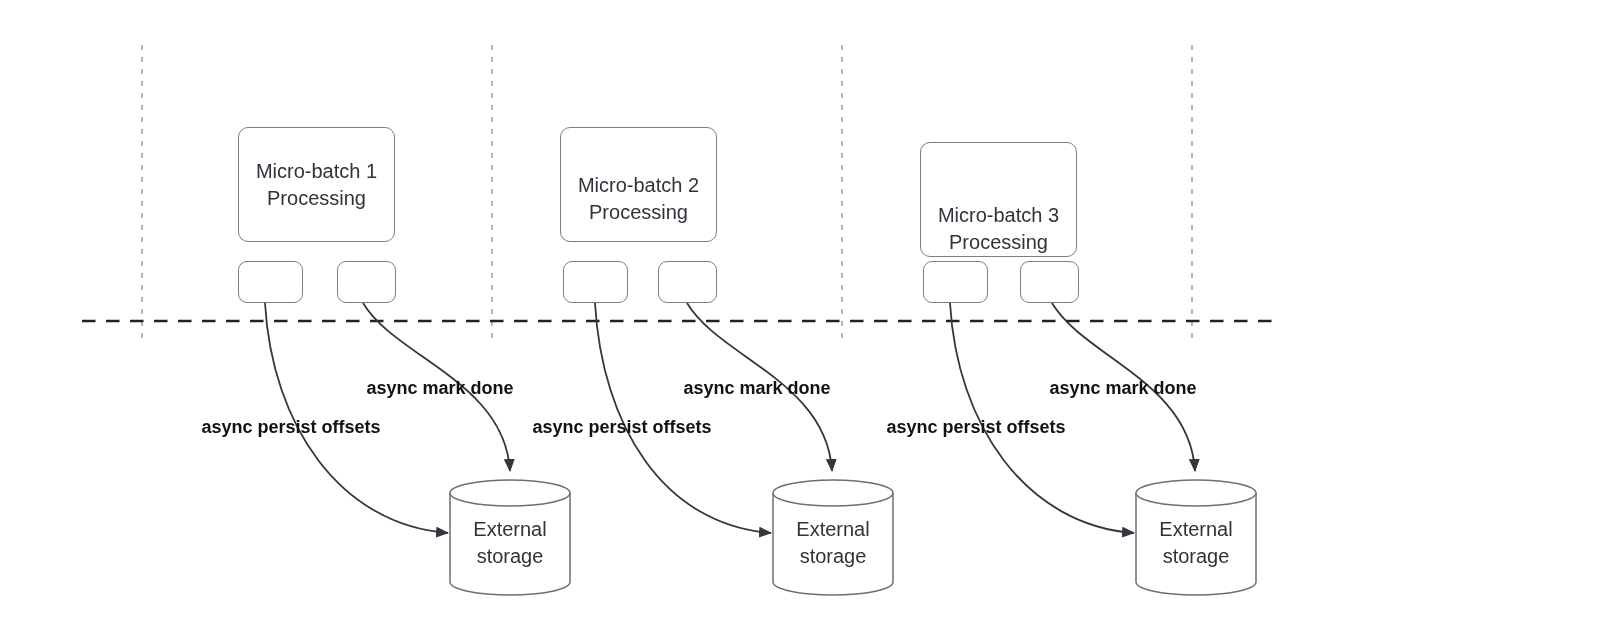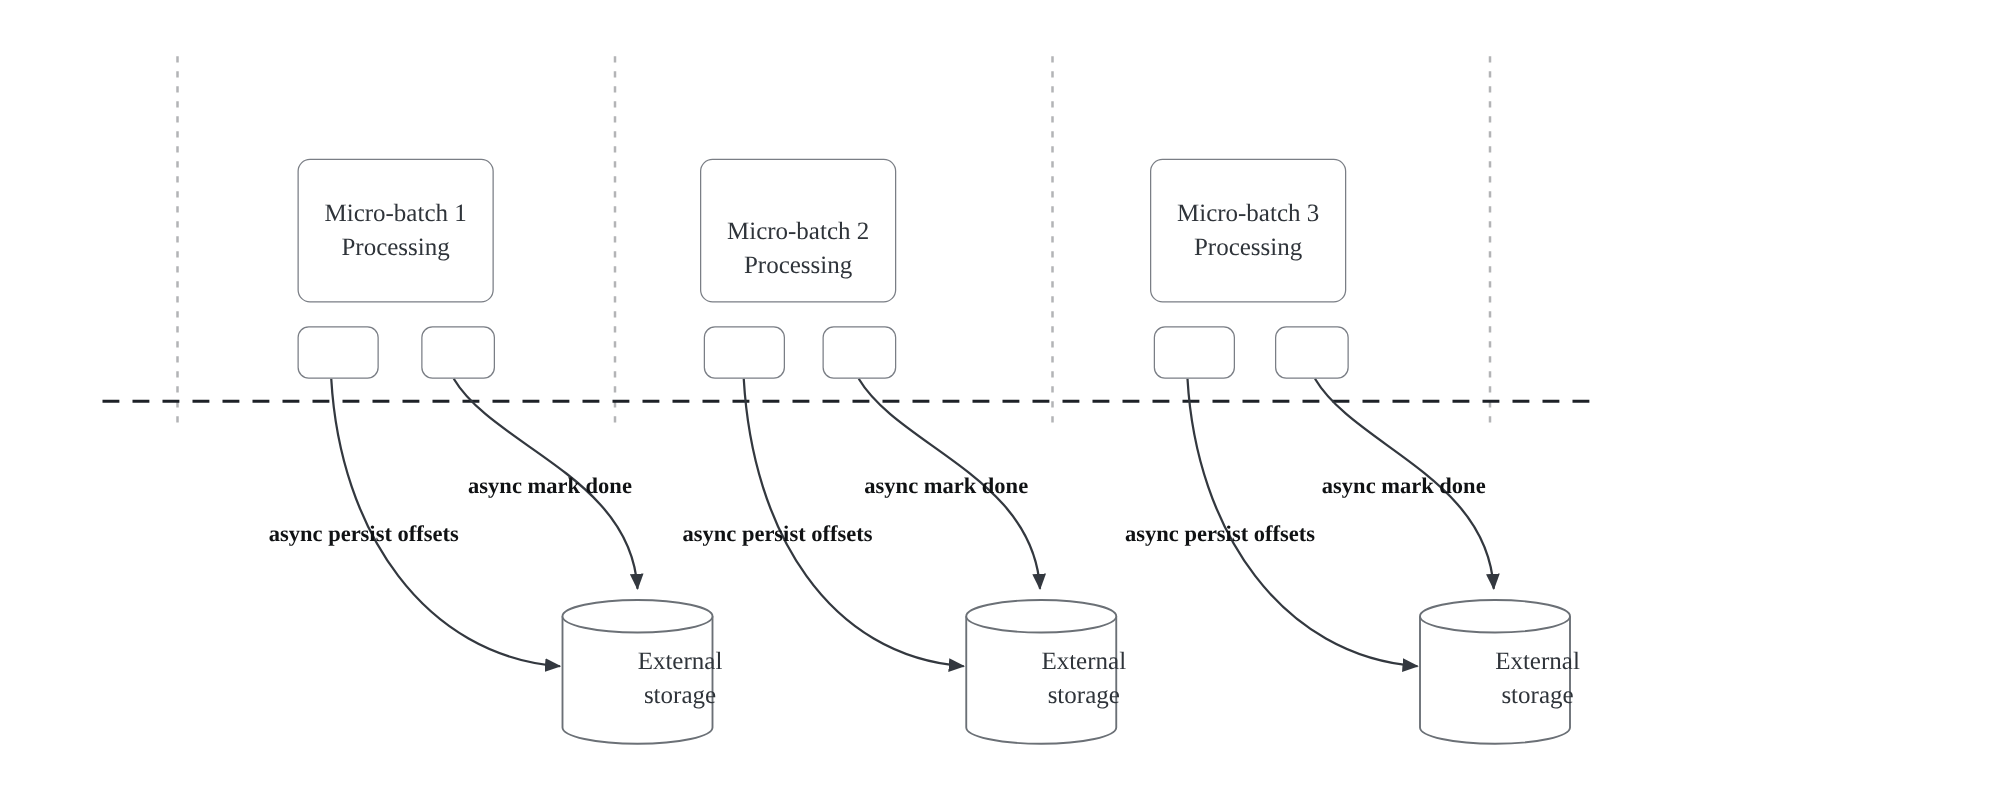--- a/index.html
+++ b/index.html
@@ -1,21 +1,21 @@
 <!DOCTYPE html>
 <html><head>
 <meta charset="utf-8">
 <style>
   html, body { margin: 0; padding: 0; background: #ffffff; }
   .canvas {
     position: relative;
     width: 1280px;
     height: 642px;
     background: #ffffff;
-    font-family: Liberation Serif, serif;
+    font-family: Liberation Sans, sans-serif;
     overflow: hidden;
   }
   .layer { position: absolute; left: 0; top: 0; }
   .node-label {
     position: absolute;
     color: #2f343a;
     font-size: 20px;
     line-height: 27px;
     text-align: center;
     white-space: pre-line;
@@ -52,21 +52,20 @@
     white-space: nowrap;
   }
   .storage-label {
     position: absolute;
     width: 120px;
     color: #2f343a;
     font-size: 20px;
     line-height: 27px;
     text-align: center;
     white-space: pre-line;
-    padding-left: 34px;
   }
   .time-label {
     position: absolute;
     left: 1332px;
     top: 259px;
     width: 92px;
     color: #ec4899;
     font-size: 14px;
     text-align: center;
   }
@@ -131,21 +130,21 @@
     <div class="node-label" style="position:static;margin-top:28px;">Micro-batch 2
 Processing</div>
   </div>
   <div class="task-box" style="left:563px; top:261px;"></div>
   <div class="task-box right" style="left:658px; top:261px;"></div>
   <div class="edge-label" style="left:512px; top:418px; width:220px;">async persist offsets</div>
   <div class="edge-label" style="left:667px; top:379px; width:180px;">async mark done</div>
   <div class="storage-label" style="left:773px; top:516px;">External
 storage</div>
 
-  <div class="proc-box" style="left:920px; top:127px;">
+  <div class="proc-box" style="left:920px; top:142px;align-items:flex-end;">
     <div class="node-label" style="position:static;">Micro-batch 3
 Processing</div>
   </div>
   <div class="task-box" style="left:923px; top:261px;"></div>
   <div class="task-box right" style="left:1020px; top:261px;"></div>
   <div class="edge-label" style="left:866px; top:418px; width:220px;">async persist offsets</div>
   <div class="edge-label" style="left:1033px; top:379px; width:180px;">async mark done</div>
   <div class="storage-label" style="left:1136px; top:516px;">External
 storage</div>
 

